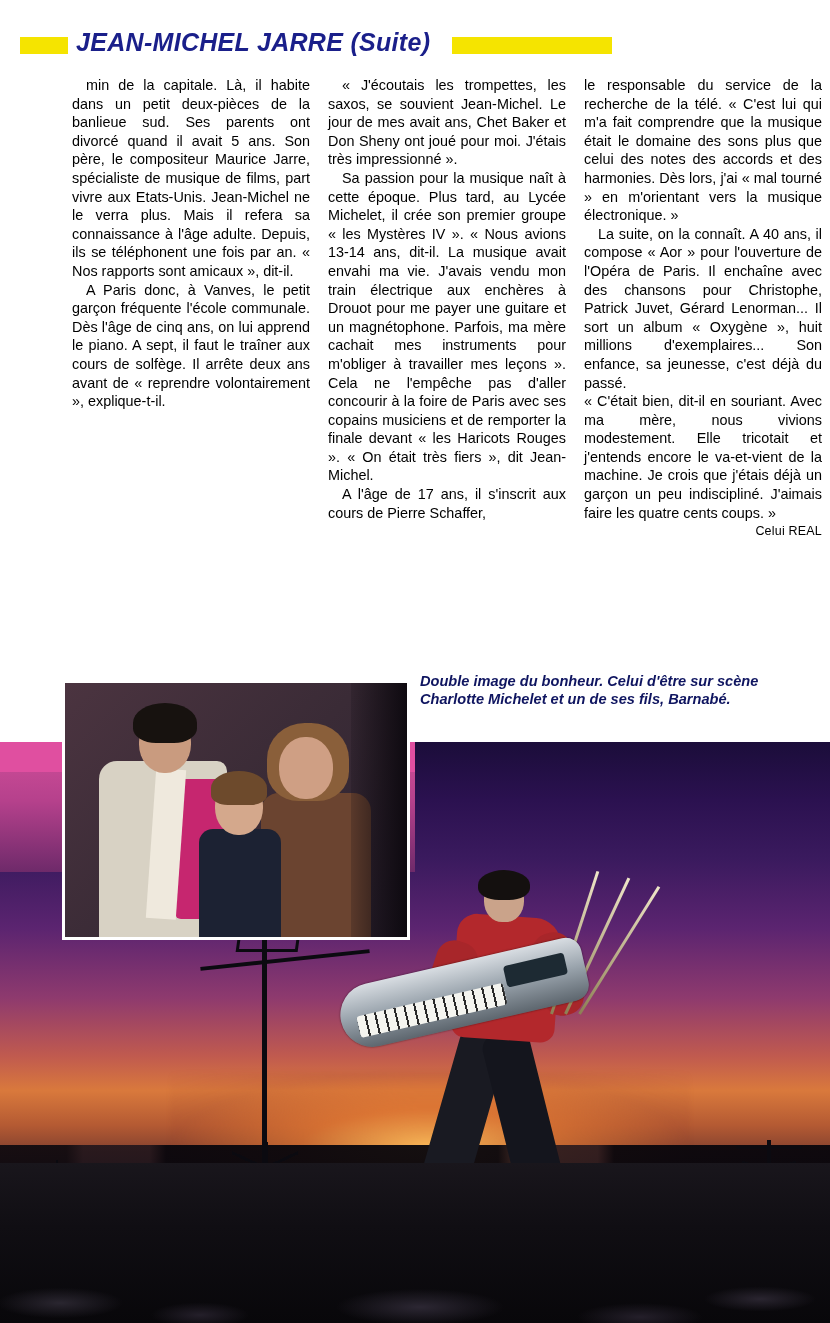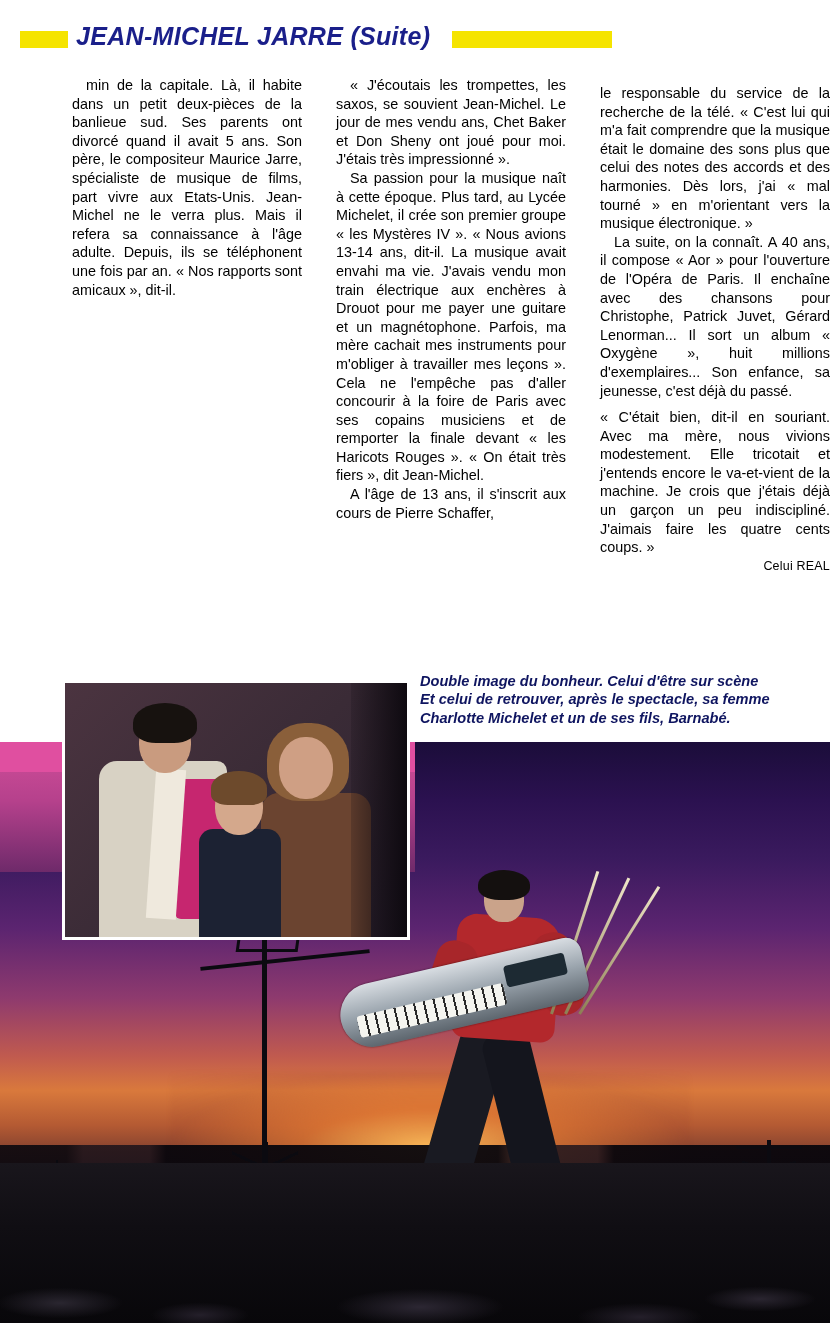--- a/index.html
+++ b/index.html
@@ -18,21 +18,21 @@
 
   
   .page {
     width: 830px;
     height: 1323px;
     position: relative;
     background: #ffffff;
   }
   .header {
     position: absolute;
-    top: 22px;
+    top: 28px;
     left: 0;
     width: 830px;
     height: 40px;
   }
   .hdr-bar-left {
     position: absolute;
     left: 20px;
     top: 9px;
     width: 48px;
     height: 17px;
@@ -63,39 +63,38 @@
   }
 
   
   .cols {
     position: absolute;
     top: 76px;
     left: 72px;
     width: 758px;
     height: 595px;
     display: flex;
-    gap: 34px;
+    gap: 18px;
   }
   .col {
     width: 238px;
     font-size: 14.4px;
     line-height: 18.6px;
     text-align: justify;
     text-justify: inter-word;
     color: #000;
     font-family: "Liberation Sans", sans-serif;
     hyphens: manual;
   }
   .col p {
     margin: 0;
     text-indent: 14px;
   }
   .col p.noindent {
     text-indent: 0;
-    margin-top: 8px;
   }
   .byline {
     margin-top: 3px;
     text-align: right;
     font-size: 12.5px;
     letter-spacing: 0.2px;
     text-indent: 0;
   }
 
   
@@ -554,26 +553,27 @@
     <div class="hdr-title">
       <span>JEAN-MICHEL JARRE</span>
       <span class="suite">(Suite)</span>
     </div>
   </div>
 
   <div class="cols">
 
     <div class="col">
       <p>min de la capitale. Là, il habite dans un petit deux-pièces de la banlieue sud. Ses parents ont divorcé quand il avait 5 ans. Son père, le compositeur Maurice Jarre, spécialiste de musique de films, part vivre aux Etats-Unis. Jean-Michel ne le verra plus. Mais il refera sa connaissance à l'âge adulte. Depuis, ils se téléphonent une fois par an. « Nos rapports sont amicaux », dit-il.</p>
+      <p>A Paris donc, à Vanves, le petit garçon fréquente l'école communale. Dès l'âge de cinq ans, on lui apprend le piano. A sept, il faut le traîner aux cours de solfège. Il arrête deux ans avant de « reprendre volontairement », explique-t-il.</p>
     </div>
 
     <div class="col">
-      <p>« J'écoutais les trompettes, les saxos, se souvient Jean-Michel. Le jour de mes vendu ans, Chet Baker et Don Sheny ont joué pour moi. J'étais très impressionné ».</p>
+      <p>« J'écoutais les trompettes, les saxos, se souvient Jean-Michel. Le jour de mes avait ans, Chet Baker et Don Sheny ont joué pour moi. J'étais très impressionné ».</p>
       <p>Sa passion pour la musique naît à cette époque. Plus tard, au Lycée Michelet, il crée son premier groupe « les Mystères IV ». « Nous avions 13-14 ans, dit-il. La musique avait envahi ma vie. J'avais vendu mon train électrique aux enchères à Drouot pour me payer une guitare et un magnétophone. Parfois, ma mère cachait mes instruments pour m'obliger à travailler mes leçons ». Cela ne l'empêche pas d'aller concourir à la foire de Paris avec ses copains musiciens et de remporter la finale devant « les Haricots Rouges ». « On était très fiers », dit Jean-Michel.</p>
-      <p>A l'âge de 13 ans, il s'inscrit aux cours de Pierre Schaffer,</p>
+      <p>A l'âge de 17 ans, il s'inscrit aux cours de Pierre Schaffer,</p>
     </div>
 
     <div class="col">
       <p class="noindent">le responsable du service de la recherche de la télé. « C'est lui qui m'a fait comprendre que la musique était le domaine des sons plus que celui des notes des accords et des harmonies. Dès lors, j'ai « mal tourné » en m'orientant vers la musique électronique. »</p>
       <p>La suite, on la connaît. A 40 ans, il compose « Aor » pour l'ouverture de l'Opéra de Paris. Il enchaîne avec des chansons pour Christophe, Patrick Juvet, Gérard Lenorman... Il sort un album « Oxygène », huit millions d'exemplaires... Son enfance, sa jeunesse, c'est déjà du passé.</p>
       <p class="noindent">« C'était bien, dit-il en souriant. Avec ma mère, nous vivions modestement. Elle tricotait et j'entends encore le va-et-vient de la machine. Je crois que j'étais déjà un garçon un peu indiscipliné. J'aimais faire les quatre cents coups. »</p>
       <p class="byline">Celui REAL</p>
     </div>
 
   </div>
@@ -631,17 +631,16 @@
     <div class="i-woman-hair"></div>
     <div class="i-woman-head"></div>
     <div class="i-boy-body"></div>
     <div class="i-boy-head"></div>
     <div class="i-boy-hair"></div>
     <div class="i-dark-right"></div>
   </div>
 
   <div class="caption">
     <div>Double image du bonheur. Celui d'être sur scène</div>
-    <div>Et celui de retrouver, après le spectacle, sa femme</div>
     <div>Charlotte Michelet et un de ses fils, Barnabé.</div>
   </div>
 
 </div>
 
 </body></html>

